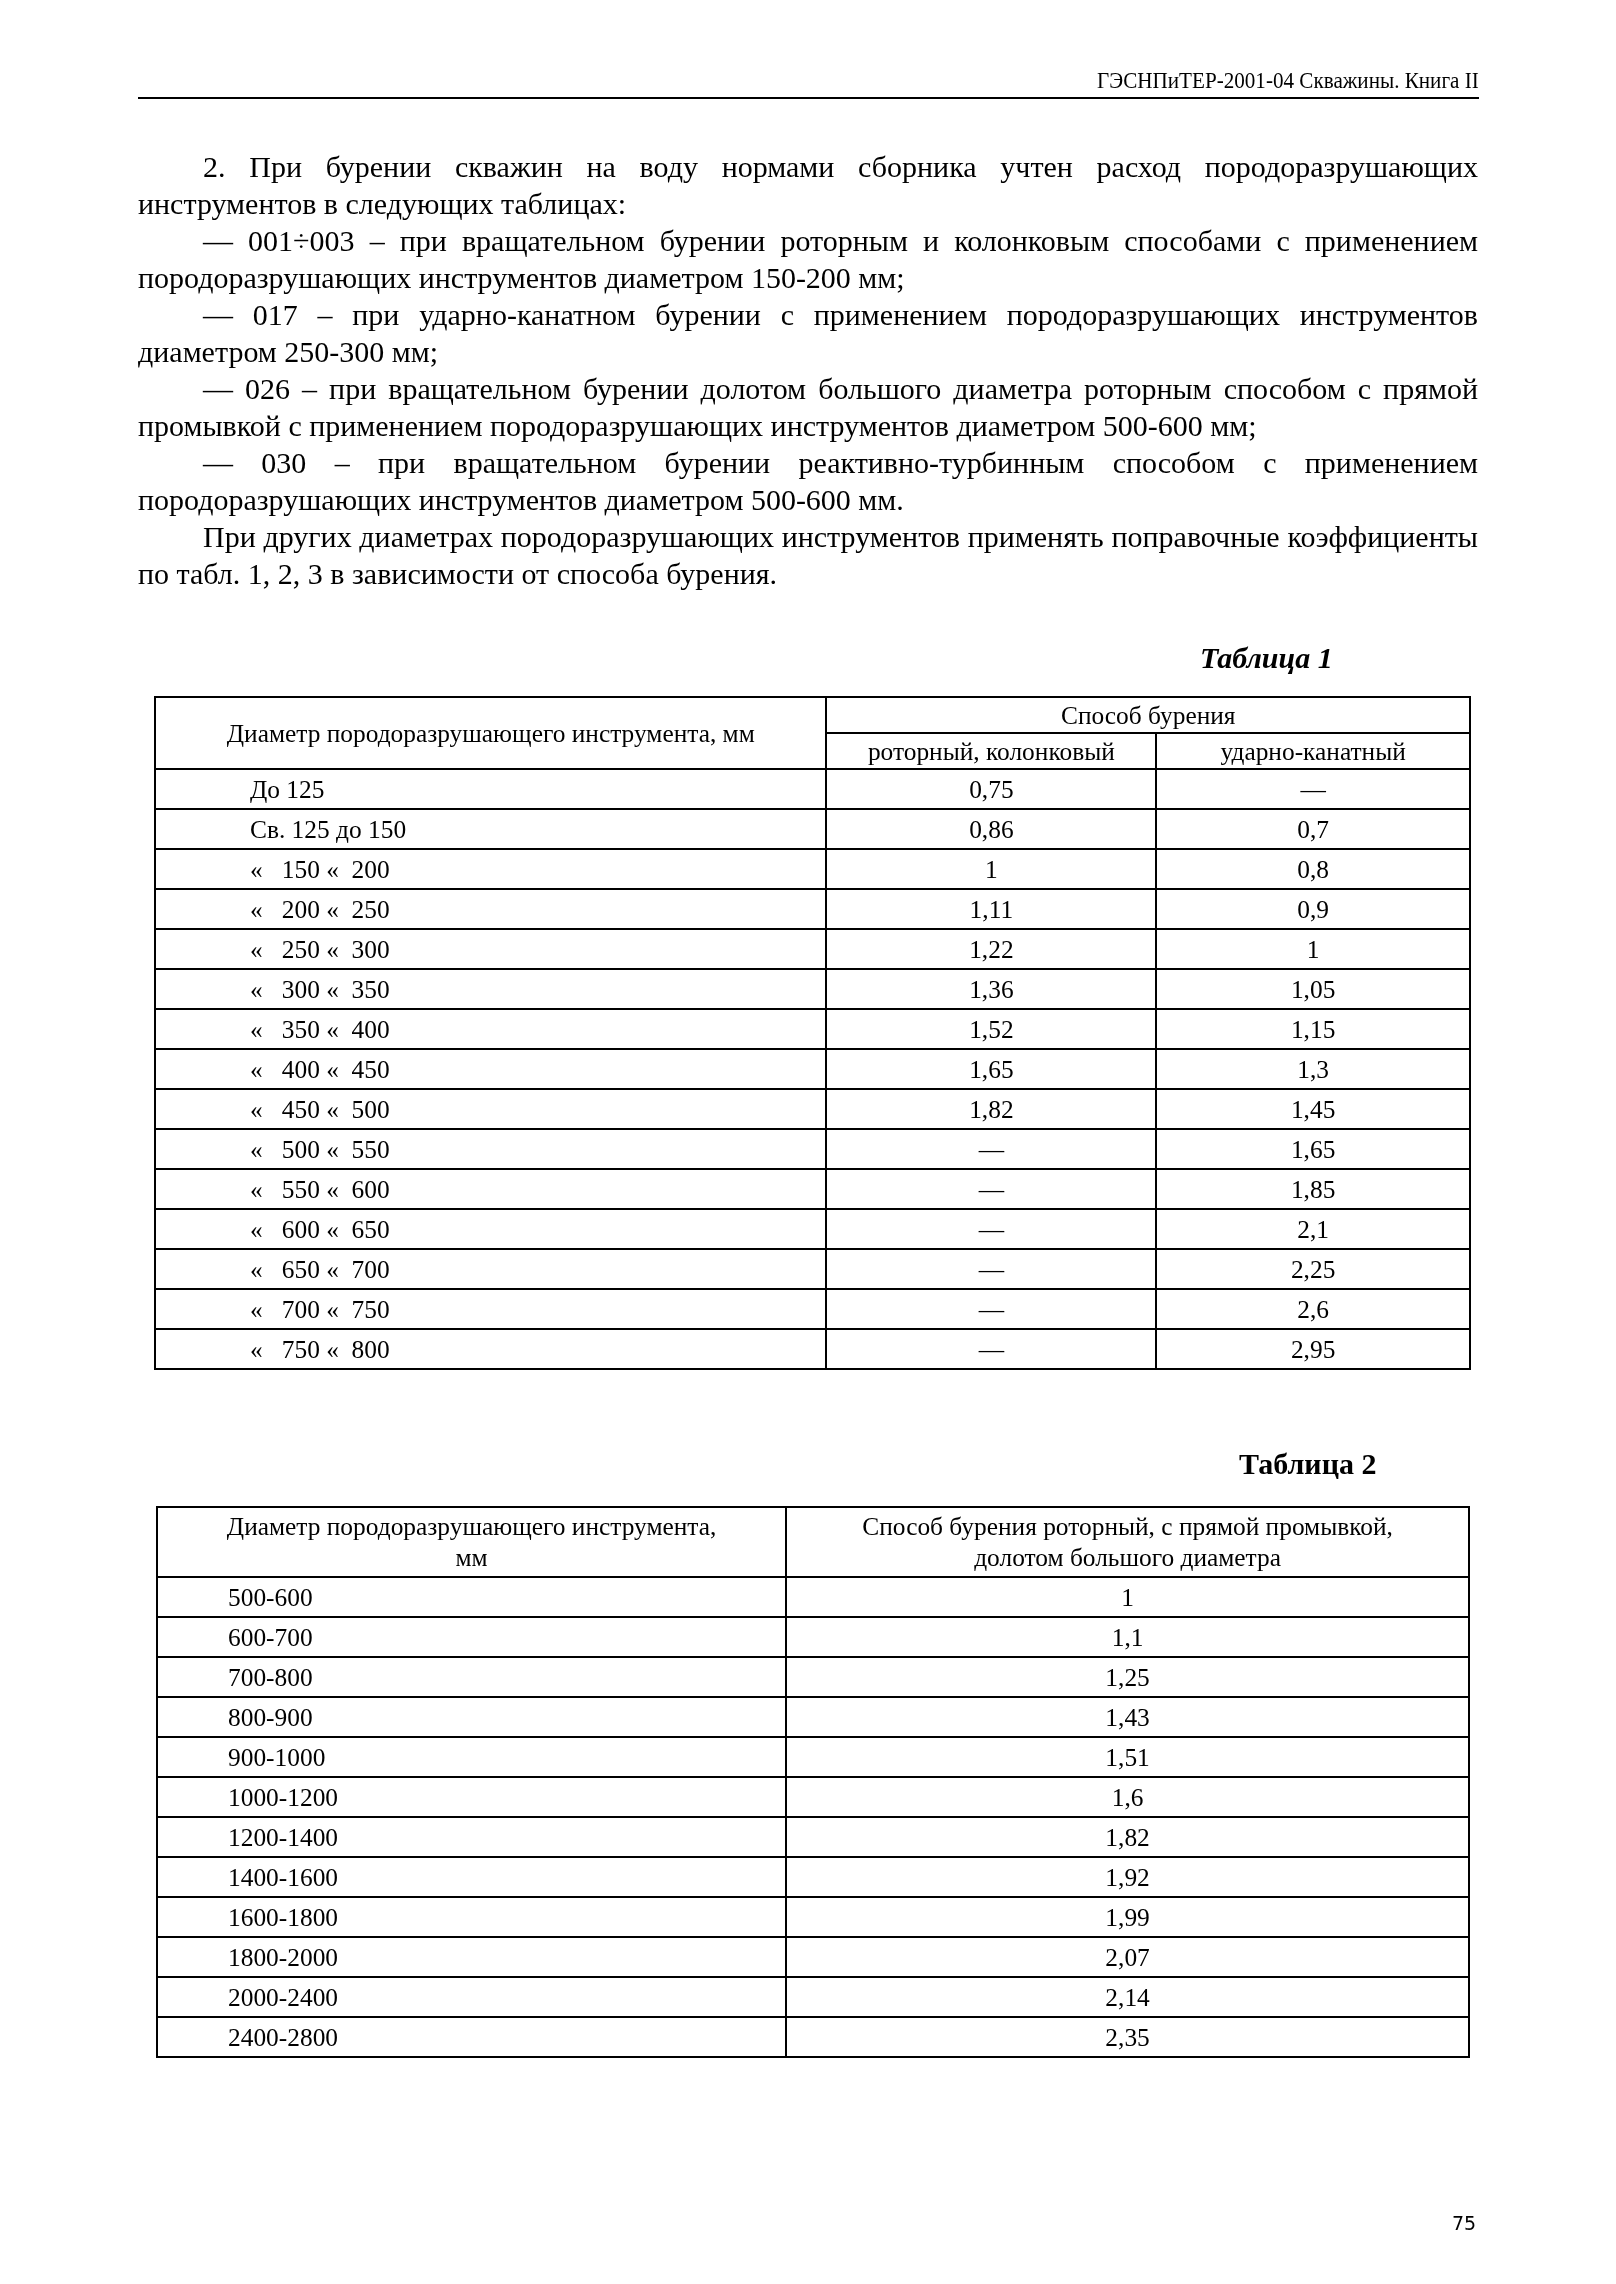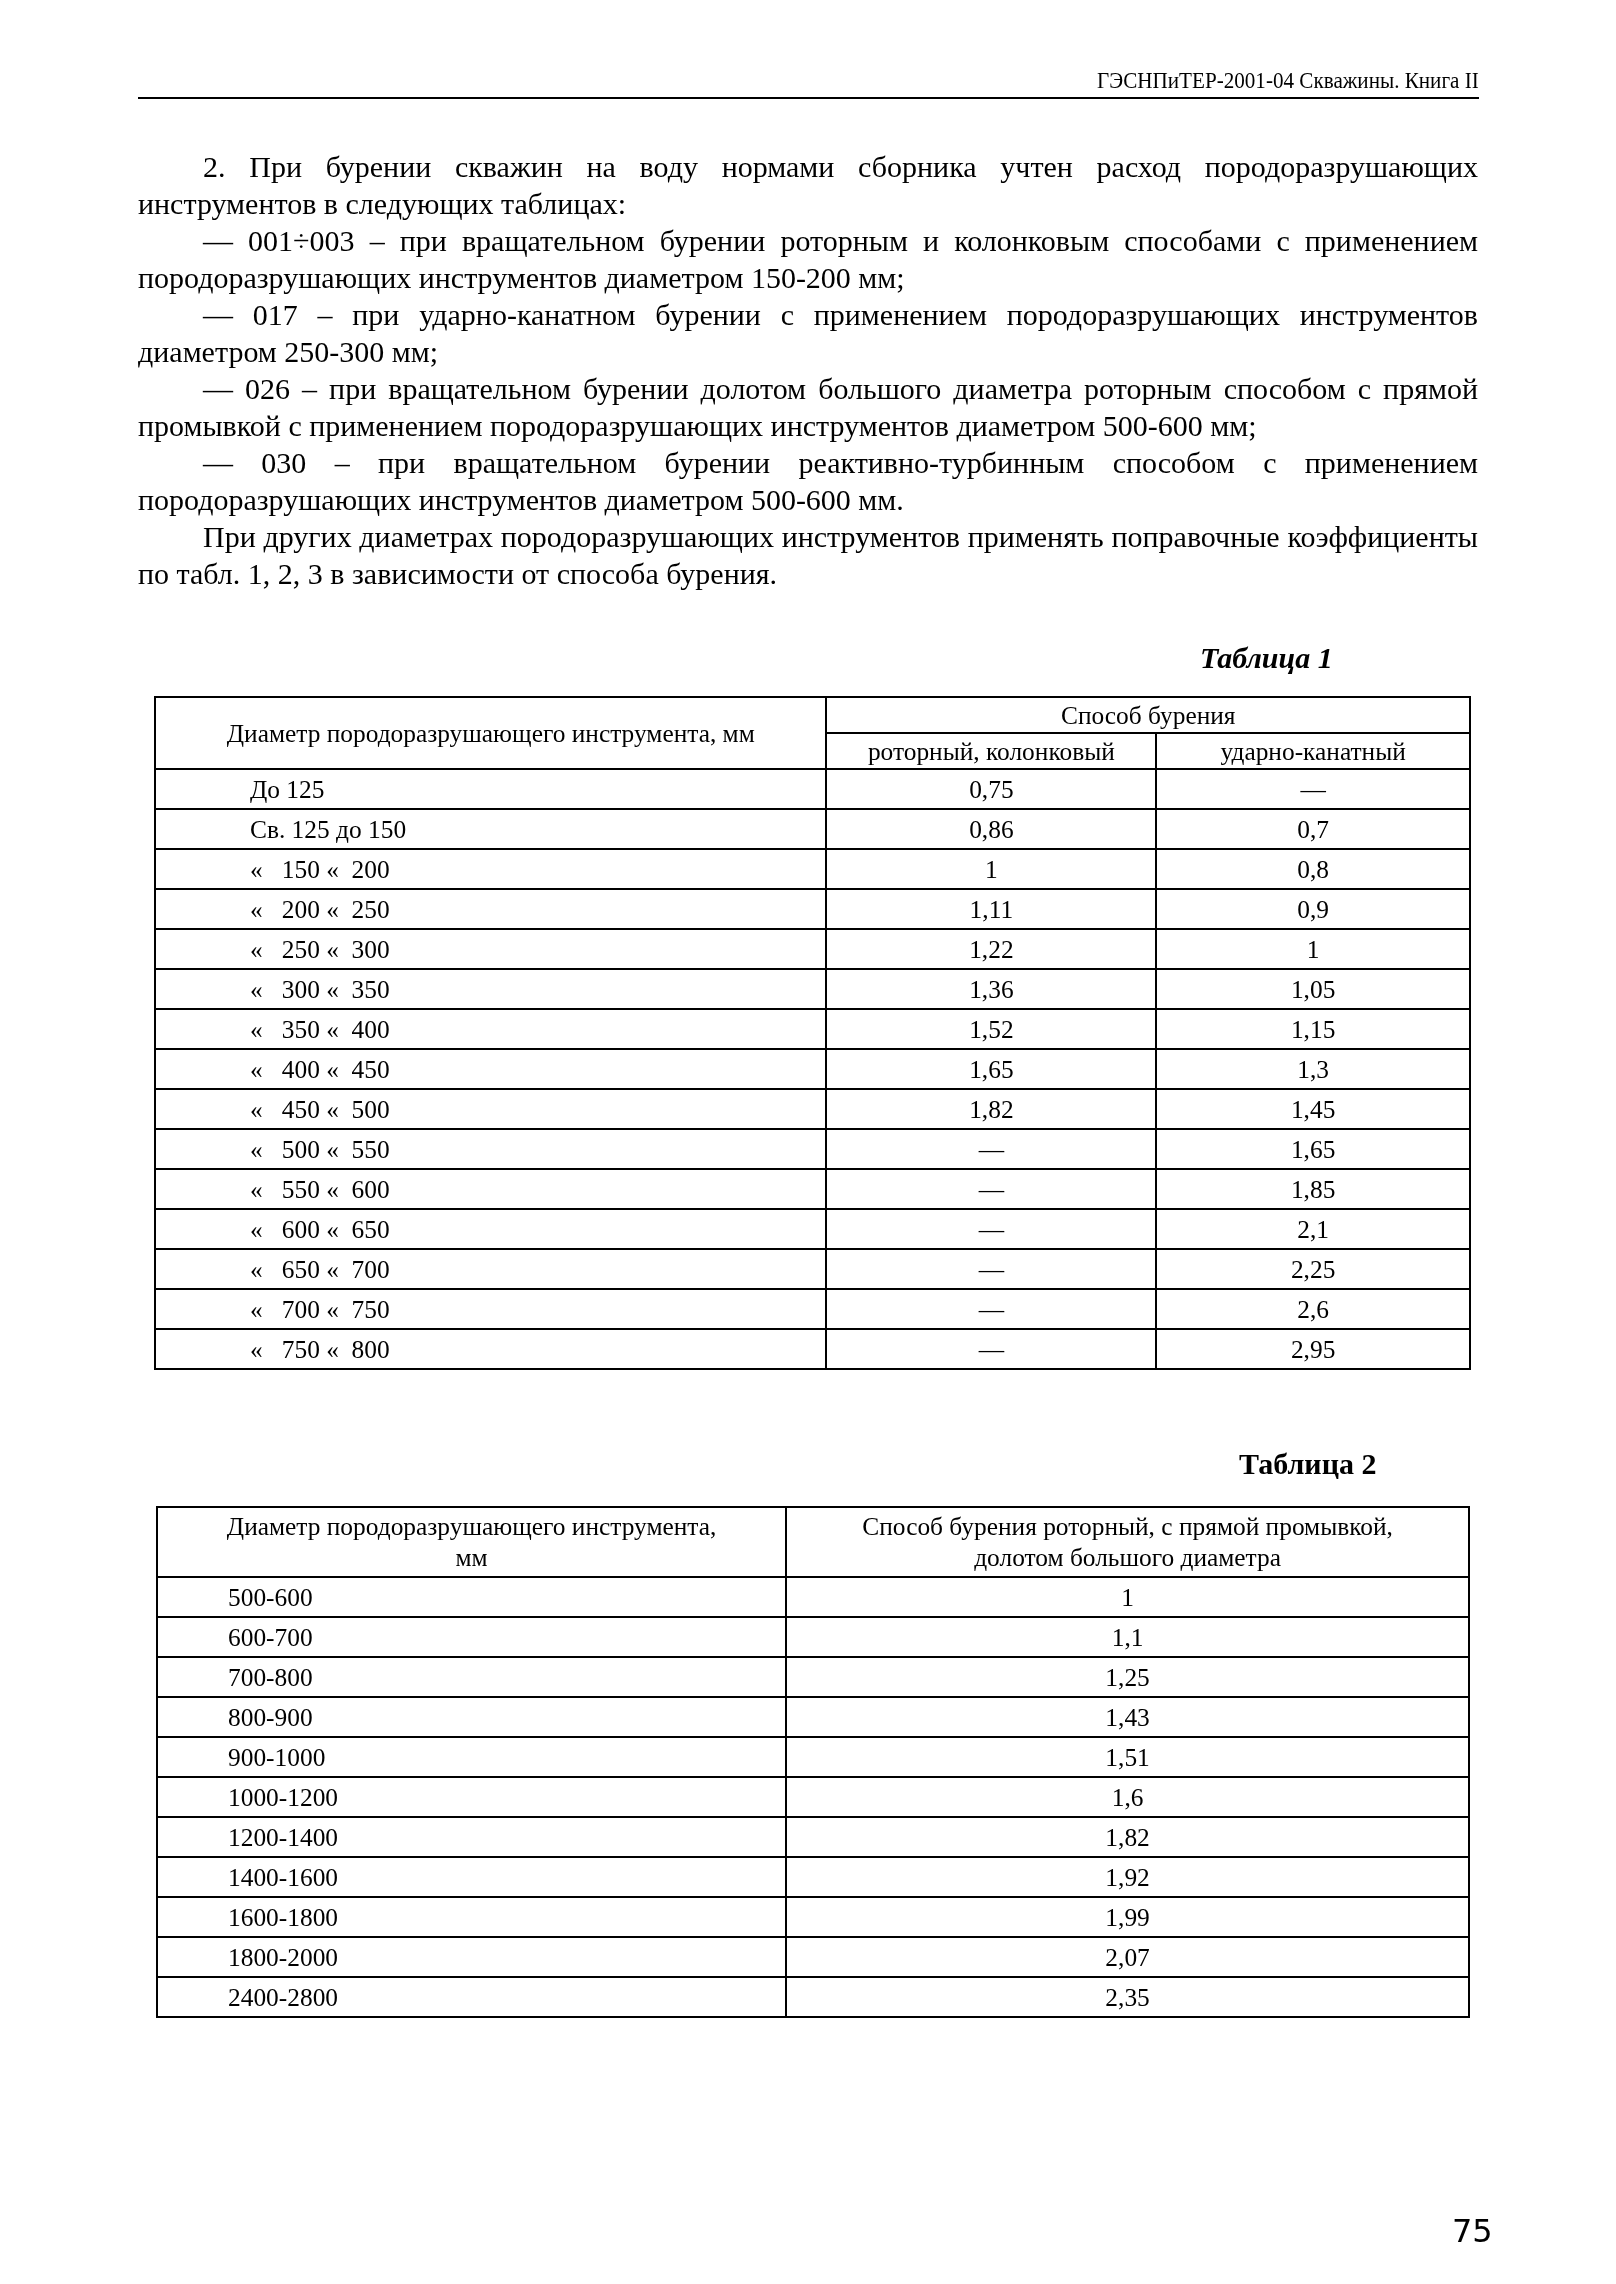--- a/index.html
+++ b/index.html
@@ -20,21 +20,21 @@
   .t1 .hrow1 td { height: 34px; }
   .t1 .hrow2 td { height: 34px; }
   .t1 tbody td { height: 38px; }
   .left-cell { text-align: left; padding-left: 94px; }
   .c { text-align: center; }
   .t2 { left: 156px; top: 1506px; width: 1314px; }
   .t2 col.c1 { width: 630px; } .t2 col.c2 { width: 684px; }
   .t2 thead td { height: 68px; line-height: 31px; }
   .t2 tbody td { height: 38px; }
   .t2 .left-cell { padding-left: 70px; }
-  .page-number { position: absolute; left: 1452px; top: 2212px; font-size: 32px;
+  .page-number { position: absolute; left: 1452px; top: 2212px; font-size: 19px;
                  font-family: "DejaVu Sans", sans-serif; }
 </style>
 </head>
 <body>
 
 <div class="header">
   <span class="header-text">ГЭСНПиТЕР-2001-04 Скважины. Книга II</span>
 </div>
 
 <div class="body-text">
@@ -197,20 +197,24 @@
       </tr>
       <tr>
         <td class="left-cell">1600-1800</td>
         <td class="c">1,99</td>
       </tr>
       <tr>
         <td class="left-cell">1800-2000</td>
         <td class="c">2,07</td>
       </tr>
       <tr>
+        <td class="left-cell">2000-2400</td>
+        <td class="c">2,14</td>
+      </tr>
+      <tr>
         <td class="left-cell">2400-2800</td>
         <td class="c">2,35</td>
       </tr>
     </tbody>
 </table>
 
 <div class="page-number">75</div>
 
 
 </body></html>

